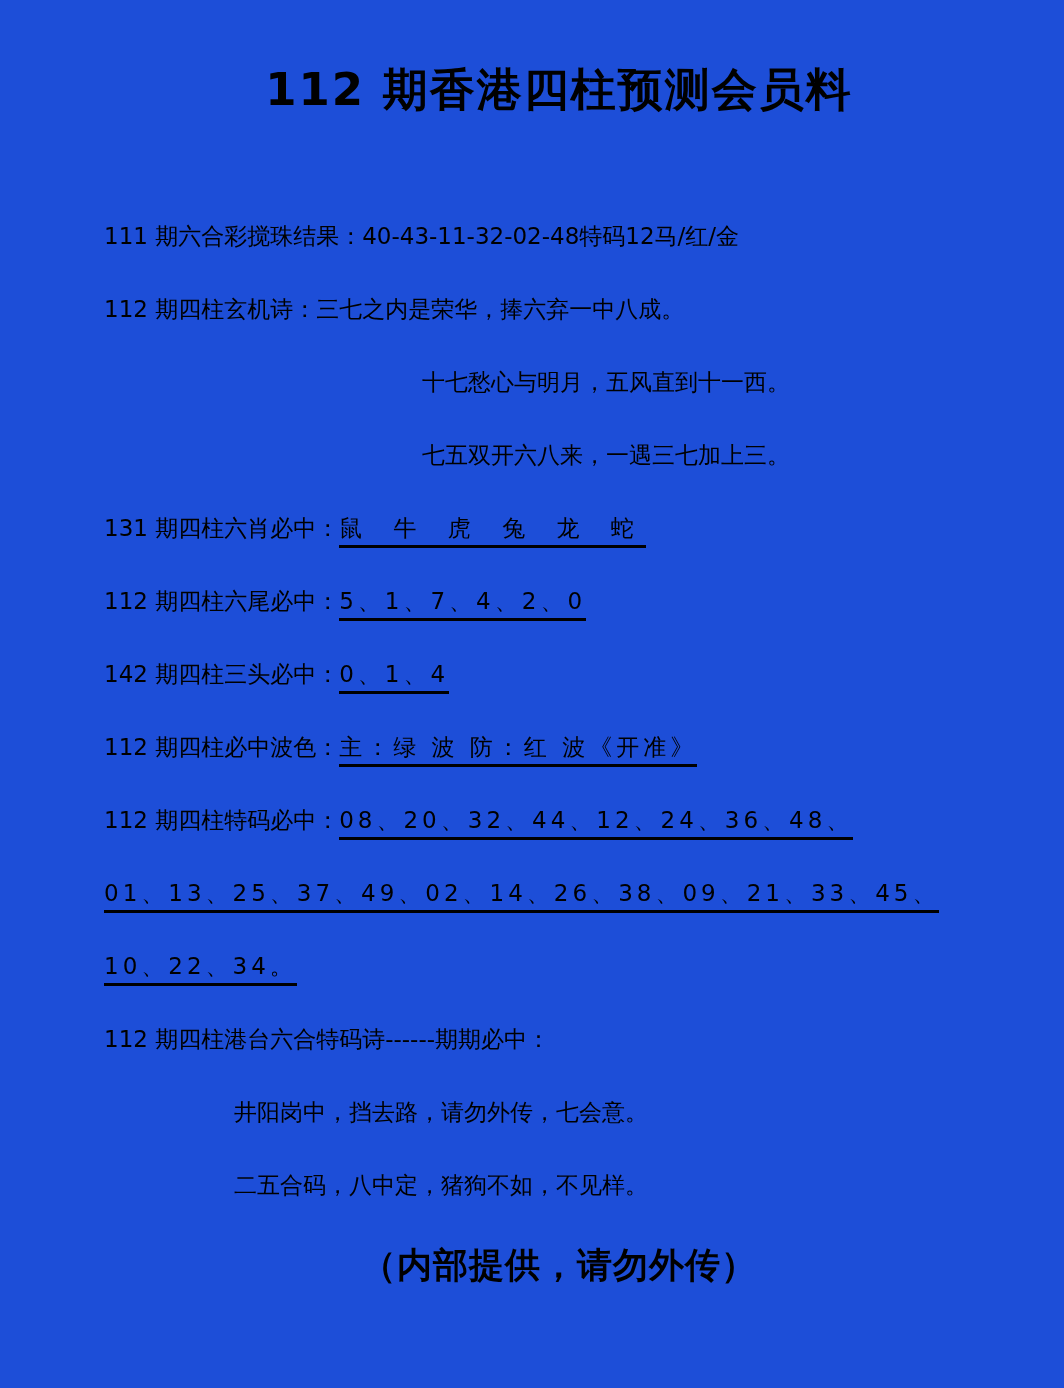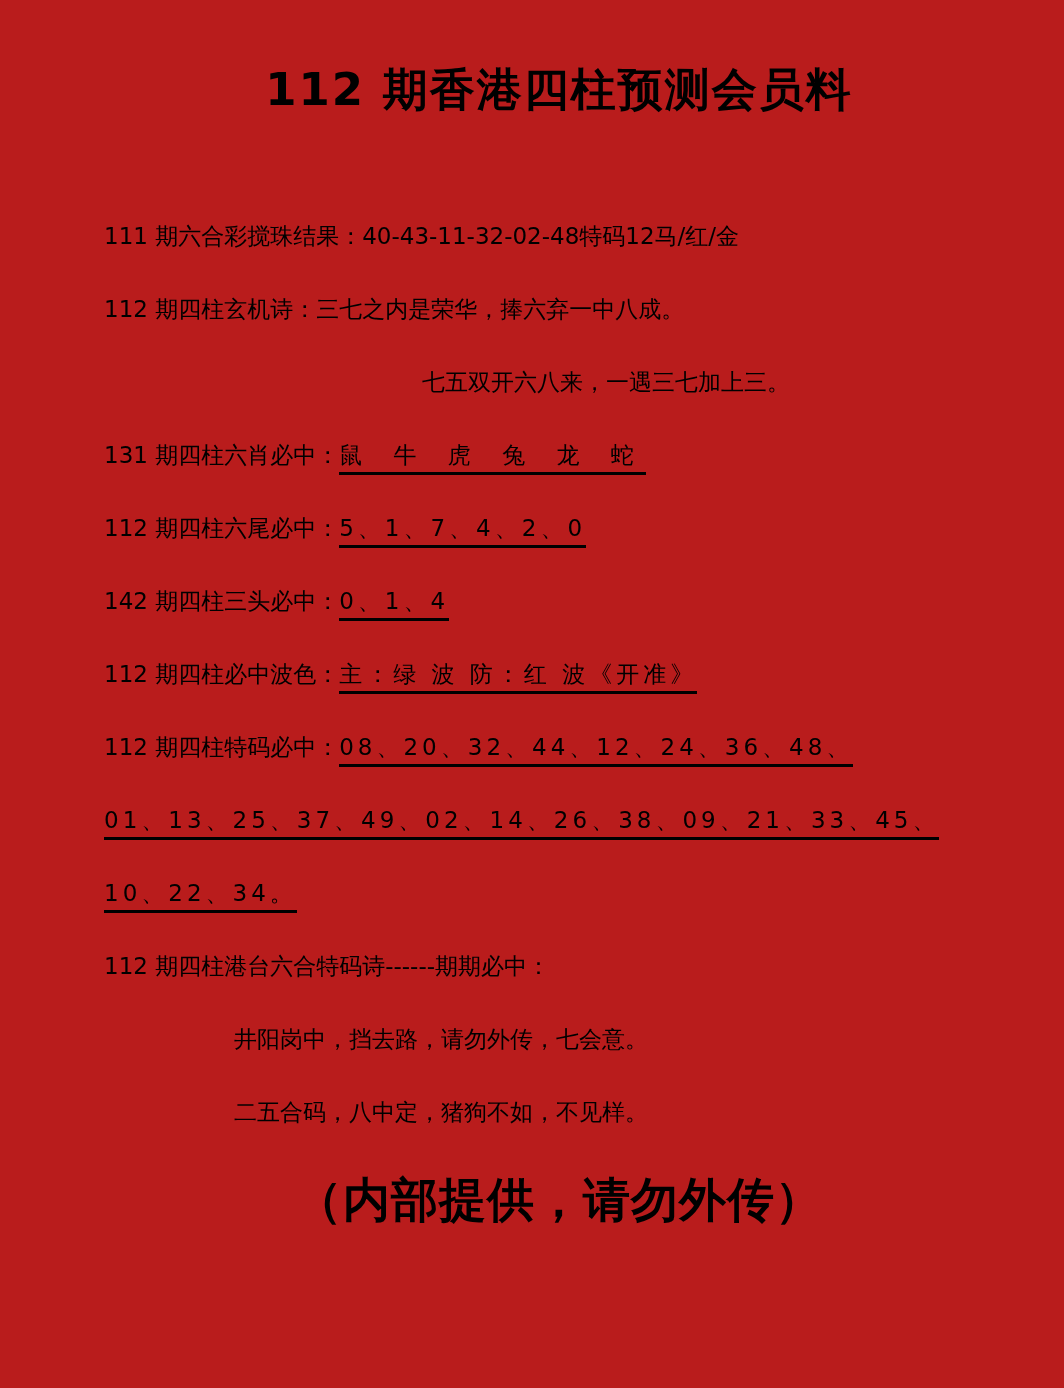--- a/index.html
+++ b/index.html
@@ -5,21 +5,21 @@
   html, body {
     margin: 0;
     padding: 0;
     background: #ffffff;
   }
   .page {
     position: relative;
     width: 1064px;
     height: 1388px;
     margin: 0 auto;
-    background: #b91c1c;
+    background: #1d4ed8;
     color: #000000;
     font-family: "DejaVu Sans", "Liberation Sans", sans-serif;
     box-sizing: border-box;
     padding: 60px 50px 0 104px;
     overflow: hidden;
   }
   .title {
     margin: 0;
     text-align: center;
     font-size: 45px;
@@ -41,38 +41,39 @@
   .indent-mid   { padding-left: 130px; }
   .u {
     border-bottom: 3px solid #000000;
     padding-bottom: 4px;
   }
   .gap-wide { letter-spacing: 12px; }
   .gap-num  { letter-spacing: 4px; }
   .footer {
     margin-top: 4px;
     text-align: center;
-    font-size: 47px;
+    font-size: 35px;
     font-weight: bold;
     letter-spacing: 1px;
   }
 </style>
 </head>
 <body>
 
 <div class="page">
 
   <h1 class="title">112 期香港四柱预测会员料</h1>
 
   <div class="body-block">
 
     <p class="line"><span>111 期六合彩搅珠结果：40-43-11-32-02-48特码12马/红/金</span></p>
 
     <p class="line"><span>112 期四柱玄机诗：三七之内是荣华，捧六弃一中八成。</span></p>
 
+    <p class="line indent-deep"><span>十七愁心与明月，五风直到十一西。</span></p>
 
     <p class="line indent-deep"><span>七五双开六八来，一遇三七加上三。</span></p>
 
     <p class="line"><span>131 期四柱六肖必中：</span><span class="u gap-wide">鼠 牛 虎 兔 龙 蛇</span></p>
 
     <p class="line"><span>112 期四柱六尾必中：</span><span class="u gap-num">5、1、7、4、2、0</span></p>
 
     <p class="line"><span>142 期四柱三头必中：</span><span class="u gap-num">0、1、4</span></p>
 
     <p class="line"><span>112 期四柱必中波色：</span><span class="u gap-num">主：绿 波 防：红 波《开准》</span></p>

